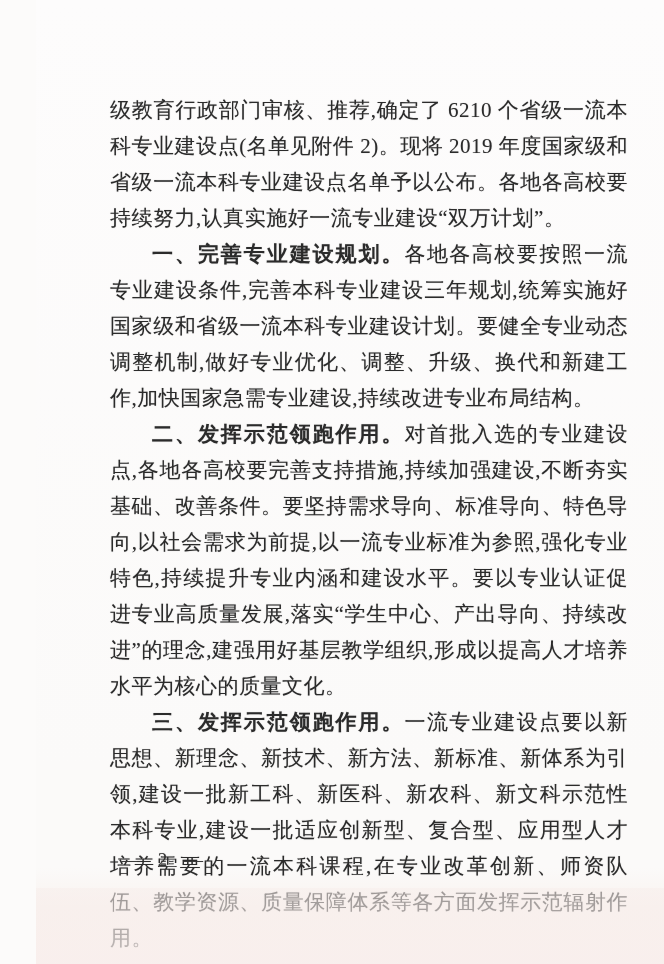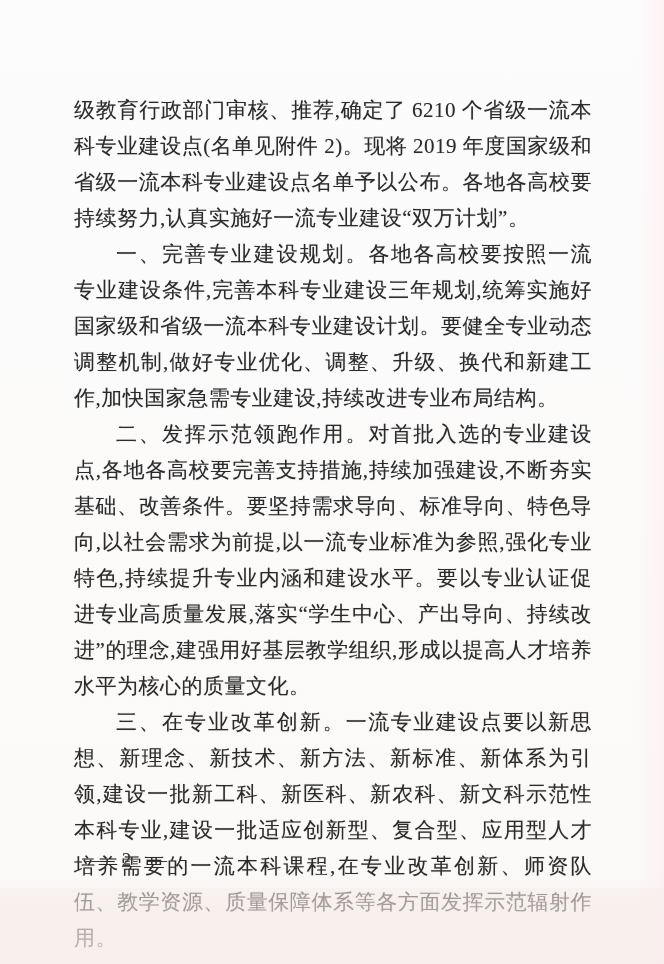--- a/index.html
+++ b/index.html
@@ -11,20 +11,21 @@
     height: 964px;
     position: relative;
     overflow: hidden;
     background: #fcfbfa;
     font-family: "Liberation Serif", "DejaVu Serif", serif;
   }
   .page {
     position: absolute;
     inset: 0;
     background: linear-gradient(180deg, #fdfcfc 0%, #fbfaf9 80%, #fbfaf9 90%, #f9f3f0 94%, #faf2ef 100%);
+    margin-left: 36px;
   }
   
   .band-right {
     position: absolute;
     top: 0; bottom: 0;
     left: 636px; right: 0;
     background: linear-gradient(90deg, rgba(253,240,243,0), rgba(253,236,240,0.55));
     pointer-events: none;
   }
   
@@ -49,39 +50,39 @@
     text-shadow: 0 0 1px rgba(45,45,45,0.35);
   }
   p.para {
     margin: 0;
     padding: 0;
   }
   p.para.indent {
     text-indent: 2em;
   }
   p.para b {
-    font-weight: 400;
+    font-weight: 700;
     letter-spacing: 1px;
   }
   .footer {
     position: absolute;
     left: 86px;
     top: 849px;
     font-size: 19px;
     letter-spacing: 6px;
     color: #343434;
     text-shadow: 0 0 1px rgba(45,45,45,0.3);
   }
 </style>
 </head>
 <body>
 
 <div class="page">
   <div class="content" id="paragraphs">
       <p class="para">级教育行政部门审核、推荐,确定了 6210 个省级一流本科专业建设点(名单见附件 2)。现将 2019 年度国家级和省级一流本科专业建设点名单予以公布。各地各高校要持续努力,认真实施好一流专业建设“双万计划”。</p>
       <p class="para indent"><b>一、完善专业建设规划。</b>各地各高校要按照一流专业建设条件,完善本科专业建设三年规划,统筹实施好国家级和省级一流本科专业建设计划。要健全专业动态调整机制,做好专业优化、调整、升级、换代和新建工作,加快国家急需专业建设,持续改进专业布局结构。</p>
       <p class="para indent"><b>二、发挥示范领跑作用。</b>对首批入选的专业建设点,各地各高校要完善支持措施,持续加强建设,不断夯实基础、改善条件。要坚持需求导向、标准导向、特色导向,以社会需求为前提,以一流专业标准为参照,强化专业特色,持续提升专业内涵和建设水平。要以专业认证促进专业高质量发展,落实“学生中心、产出导向、持续改进”的理念,建强用好基层教学组织,形成以提高人才培养水平为核心的质量文化。</p>
-      <p class="para indent"><b>三、在专业改革创新。</b>一流专业建设点要以新思想、新理念、新技术、新方法、新标准、新体系为引领,建设一批新工科、新医科、新农科、新文科示范性本科专业,建设一批适应创新型、复合型、应用型人才培养需要的一流本科课程,在专业改革创新、师资队伍、教学资源、质量保障体系等各方面发挥示范辐射作用。</p>
+      <p class="para indent"><b>三、发挥示范领跑作用。</b>一流专业建设点要以新思想、新理念、新技术、新方法、新标准、新体系为引领,建设一批新工科、新医科、新农科、新文科示范性本科专业,建设一批适应创新型、复合型、应用型人才培养需要的一流本科课程,在专业改革创新、师资队伍、教学资源、质量保障体系等各方面发挥示范辐射作用。</p>
     </div>
   <div class="footer">— 2 —</div>
   <div class="band-right"></div>
   <div class="band-bottom"></div>
 </div>
 
 </body></html>

